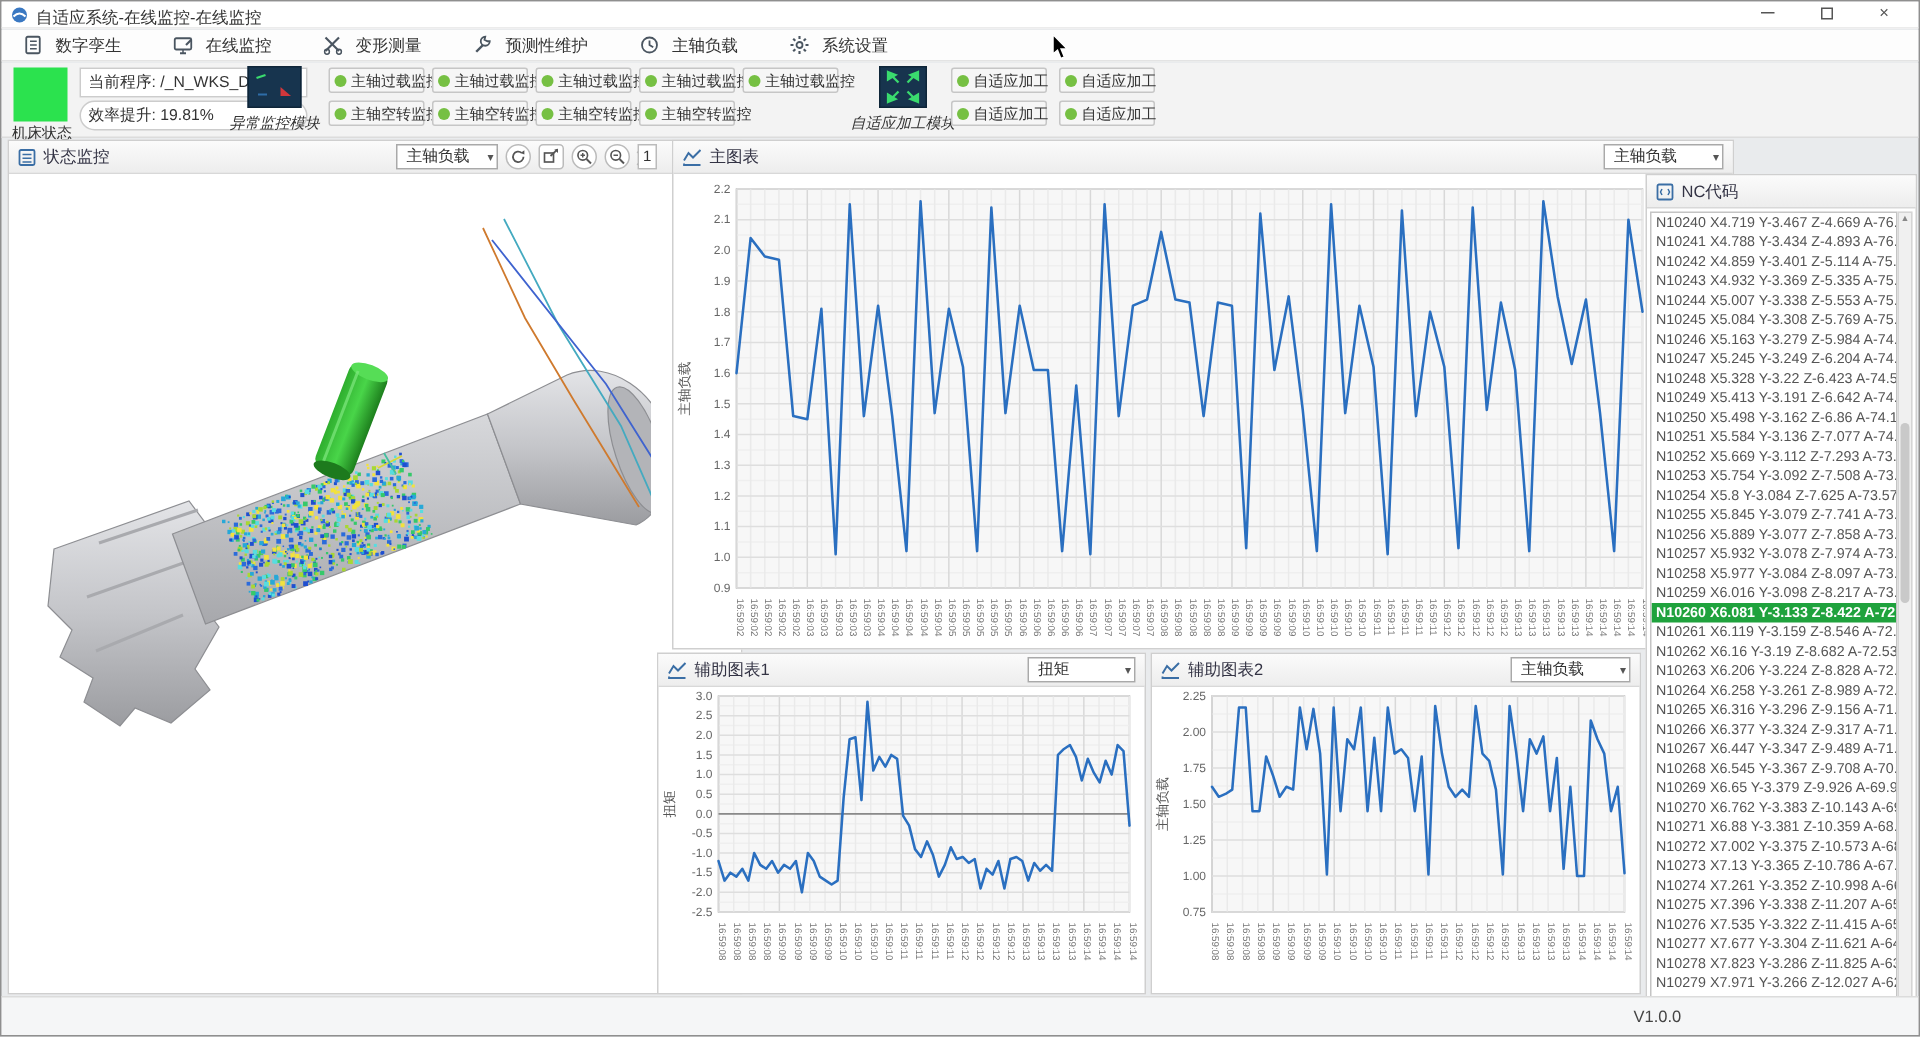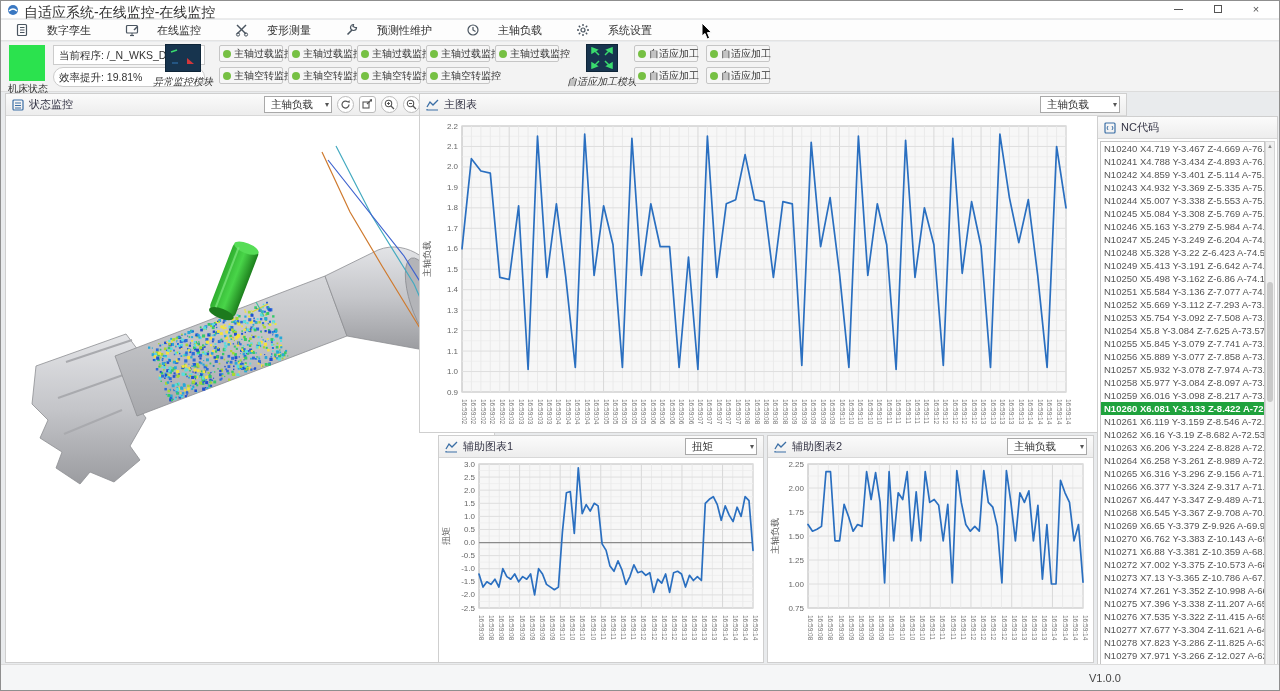--- a/index.html
+++ b/index.html
@@ -5,31 +5,31 @@
   * { margin:0; padding:0; box-sizing:border-box; }
   html,body { width:1280px; height:691px; overflow:hidden; background:#d9d9d9;
     font-family:"Liberation Sans", sans-serif; }
   #app { position:absolute; left:0; top:0; width:1280px; height:691px;
     background:#e9ebed; border:1px solid #8f8f8f; overflow:hidden; }
 
   
   .titlebar { position:absolute; left:0; top:0; width:100%; height:18px; background:#ffffff;
     border-bottom:1px solid #ececec; }
   .app-icon { position:absolute; left:6px; top:3px; width:12px; height:12px; }
-  .title-text { position:absolute; left:23px; top:3px; font-size:14px; color:#333; }
+  .title-text { position:absolute; left:23px; top:3px; font-size:11px; color:#333; }
   .win-btn { position:absolute; top:0; width:34px; height:18px; text-align:center; line-height:17px;
     font-size:11px; color:#555; cursor:default; }
   #btn-min { right:84px; } #btn-max { right:44px; } #btn-close { right:6px; }
   .min-glyph { display:inline-block; width:9px; border-bottom:1px solid #555; margin-bottom:3px; }
   .max-glyph { display:inline-block; width:8px; height:8px; border:1px solid #555; margin-top:4px; }
 
   
   .menubar { position:absolute; left:0; top:19px; width:100%; height:21px; background:#fdfdfd;
     border-bottom:1px solid #e3e3e3; display:flex; align-items:center; padding-left:10px; }
-  .menu-item { display:flex; align-items:center; gap:18px; margin-right:26px; font-size:11px;
+  .menu-item { display:flex; align-items:center; gap:8px; margin-right:26px; font-size:11px;
     color:#333; cursor:default; padding:2px 4px; }
   .menu-item svg { display:block; }
 
   
   .toolbar { position:absolute; left:0; top:41px; width:100%; height:50px; background:#f3f3f3;
     border-bottom:1px solid #dcdcdc; }
   .status-square { position:absolute; left:8px; top:3px; width:36px; height:36px; }
   .status-square-label { position:absolute; left:0px; top:40px; width:54px; text-align:center;
     font-size:10px; color:#333; }
   .info-box { position:absolute; left:52px; width:152px; height:20px; background:#fff;
@@ -46,21 +46,21 @@
     border-radius:2px; font-size:10px; color:#333; display:flex; align-items:center; gap:3px;
     padding:0 3px; cursor:default; white-space:nowrap; }
   .mon-btn .led { width:8px; height:8px; border-radius:50%; flex:none; }
 
   
   .panel { position:absolute; background:#fff; border:1px solid #cfcfcf; }
   .panel-header { position:absolute; left:0; top:0; right:0; height:22px;
     background:linear-gradient(#fbfbfb,#ededed); border-bottom:1px solid #d8d8d8;
     display:flex; align-items:center; padding-left:6px; gap:5px; font-size:11px; color:#334; }
   #panel-status { left:4px;  top:92px; width:490px; height:570px; }
-  #panel-main   { left:418px; top:92px; width:708px; height:340px; }
+  #panel-main   { left:447px; top:92px; width:708px; height:340px; }
   #panel-aux1   { left:437px; top:434px; width:326px; height:228px; }
   #panel-aux2   { left:766px; top:434px; width:327px; height:228px; }
   #panel-nc     { left:1096px; top:92px; width:181px; height:570px;margin-top:23px; }
 
   .dropdown { position:absolute; height:17px; background:#fff; border:1px solid #a9a9a9;
     font-size:10.5px; color:#333; line-height:15px; padding:0 14px 0 6px; cursor:default;
     white-space:nowrap; overflow:hidden; }
   .dropdown .arr { position:absolute; right:2px; top:0px; font-size:8px; color:#555; }
   #dd-status { left:258px; top:2px; width:68px; }
   #dd-main   { right:6px;  top:2px; width:80px; }

